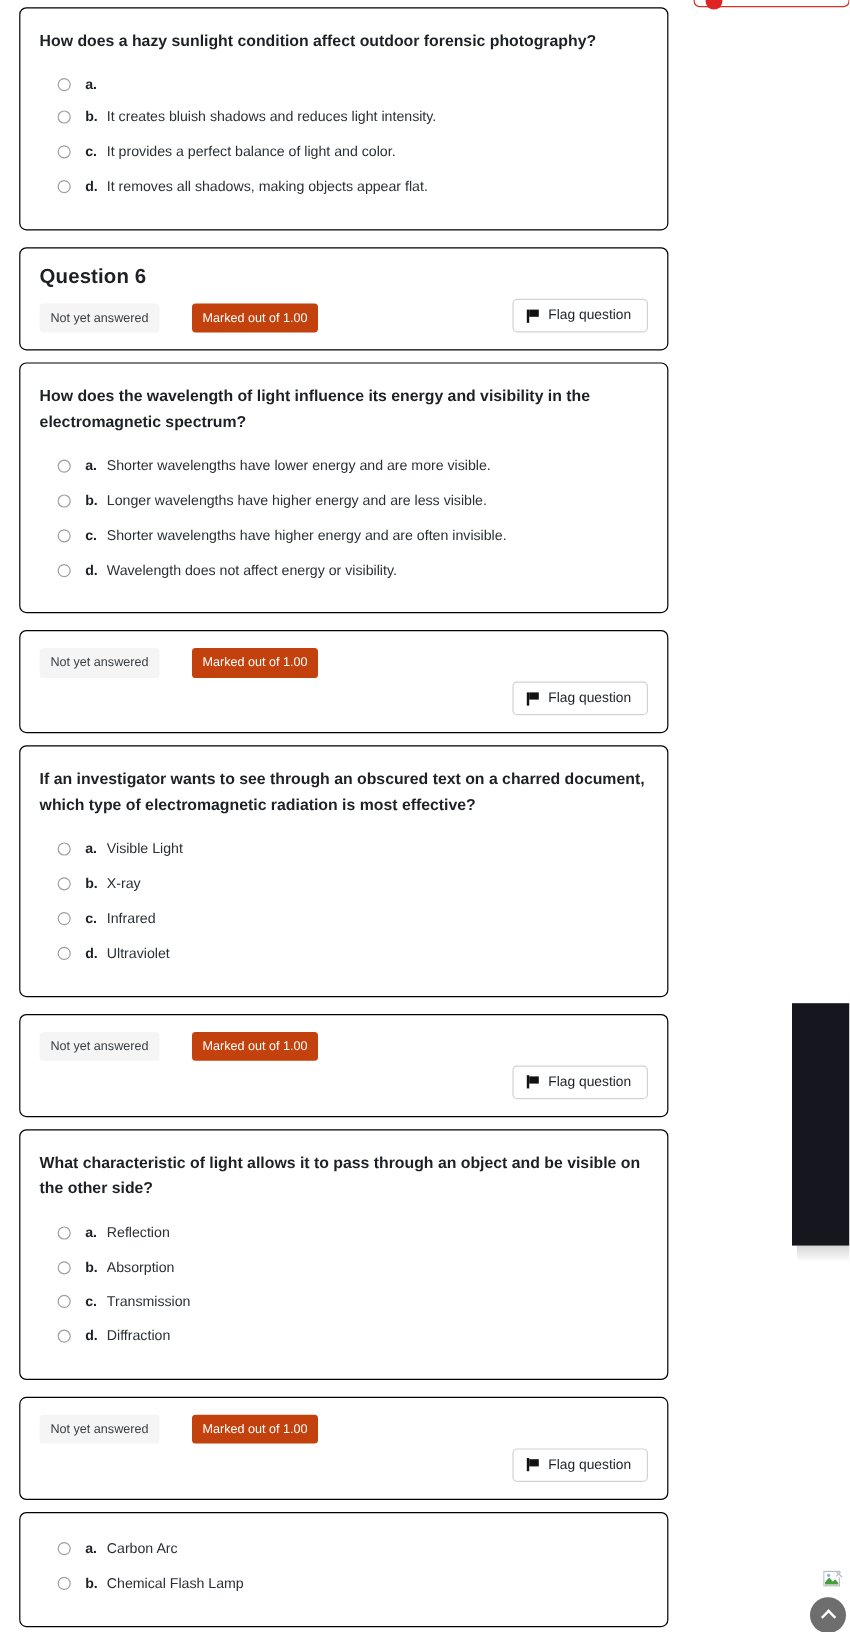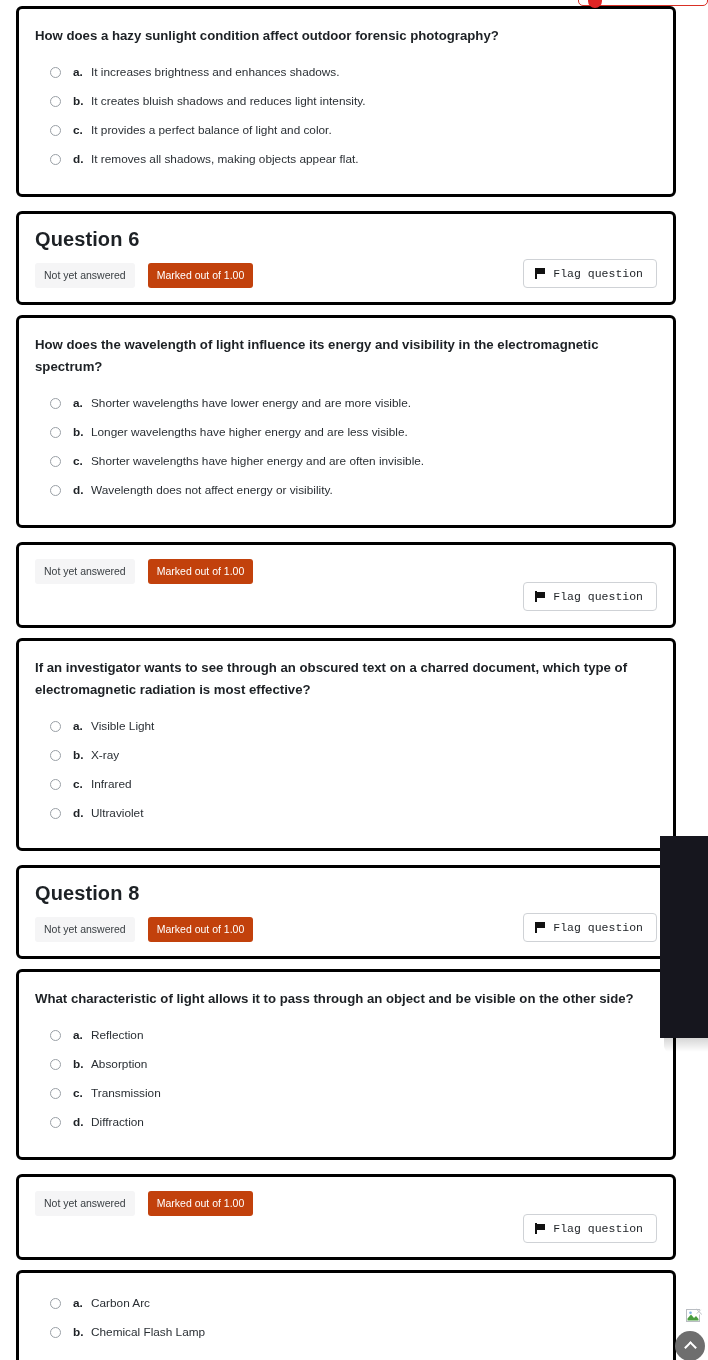--- a/index.html
+++ b/index.html
@@ -23,46 +23,46 @@
   .quiz-scroll {
     position: absolute;
     top: 0; left: 0;
     width: 708px;
     padding: 0 16px 0 16px;
   }
 
   
   .card {
     background: #ffffff;
-    border: 3px solid #000000;
+    border: 1px solid #000000;
     border-radius: 6px;
-    width: 660px;
+    width: 541px;
   }
 
   .card + .card { margin-top: 10px; }
 
   
   .qheader {
     padding: 14px 16px 14px 16px;
     position: relative;
     min-height: 86px;
   }
 
   .qheader-title {
-    font-size: 20px;
+    font-size: 17px;
     font-weight: bold;
     color: #1d2125;
     letter-spacing: .1px;
     margin-bottom: 12px;
   }
 
   .badge-row {
     display: flex;
     align-items: center;
-    gap: 4px;
+    gap: 18px;
   }
 
   .badge {
     font-size: 10.5px;
     line-height: 1;
     padding: 7px 9px;
     border-radius: 3px;
     white-space: nowrap;
   }
 
@@ -85,21 +85,20 @@
     align-items: center;
     gap: 8px;
     background: #ffffff;
     border: 1px solid #cfd2d6;
     border-radius: 4px;
     padding: 7px 13px 7px 11px;
     font-size: 11.5px;
     color: #1d2125;
     cursor: pointer;
     white-space: nowrap;
-    font-family: Liberation Mono, monospace;
   }
 
   .flag-icon {
     display: inline-block;
     width: 10px;
     height: 11px;
     position: relative;
   }
   .flag-icon::before {
     content: "";
@@ -252,21 +251,20 @@
 <div id="page">
 
   <div class="quiz-scroll">
 
     <div class="card qbody" style="margin-top:6px;">
       <div class="qtext">How does a hazy sunlight condition affect outdoor forensic photography?</div>
       <div class="answers">
         <label class="answer">
           <span class="radio"></span>
           <span class="ans-letter">a.</span>
-          <span class="ans-text">It increases brightness and enhances shadows.</span>
         </label>
         <label class="answer">
           <span class="radio"></span>
           <span class="ans-letter">b.</span>
           <span class="ans-text">It creates bluish shadows and reduces light intensity.</span>
         </label>
         <label class="answer">
           <span class="radio"></span>
           <span class="ans-letter">c.</span>
           <span class="ans-text">It provides a perfect balance of light and color.</span>
@@ -348,21 +346,20 @@
         </label>
         <label class="answer">
           <span class="radio"></span>
           <span class="ans-letter">d.</span>
           <span class="ans-text">Ultraviolet</span>
         </label>
       </div>
     </div>
 
     <div class="card qheader" style="margin-top:14px;">
-      <div class="qheader-title">Question 8</div>
       <div class="badge-row">
         <span class="badge badge-state">Not yet answered</span>
         <span class="badge badge-mark">Marked out of 1.00</span>
       </div>
       <button class="flag-btn">
         <span class="flag-icon"></span>
         <span>Flag question</span>
       </button>
     </div>
 

